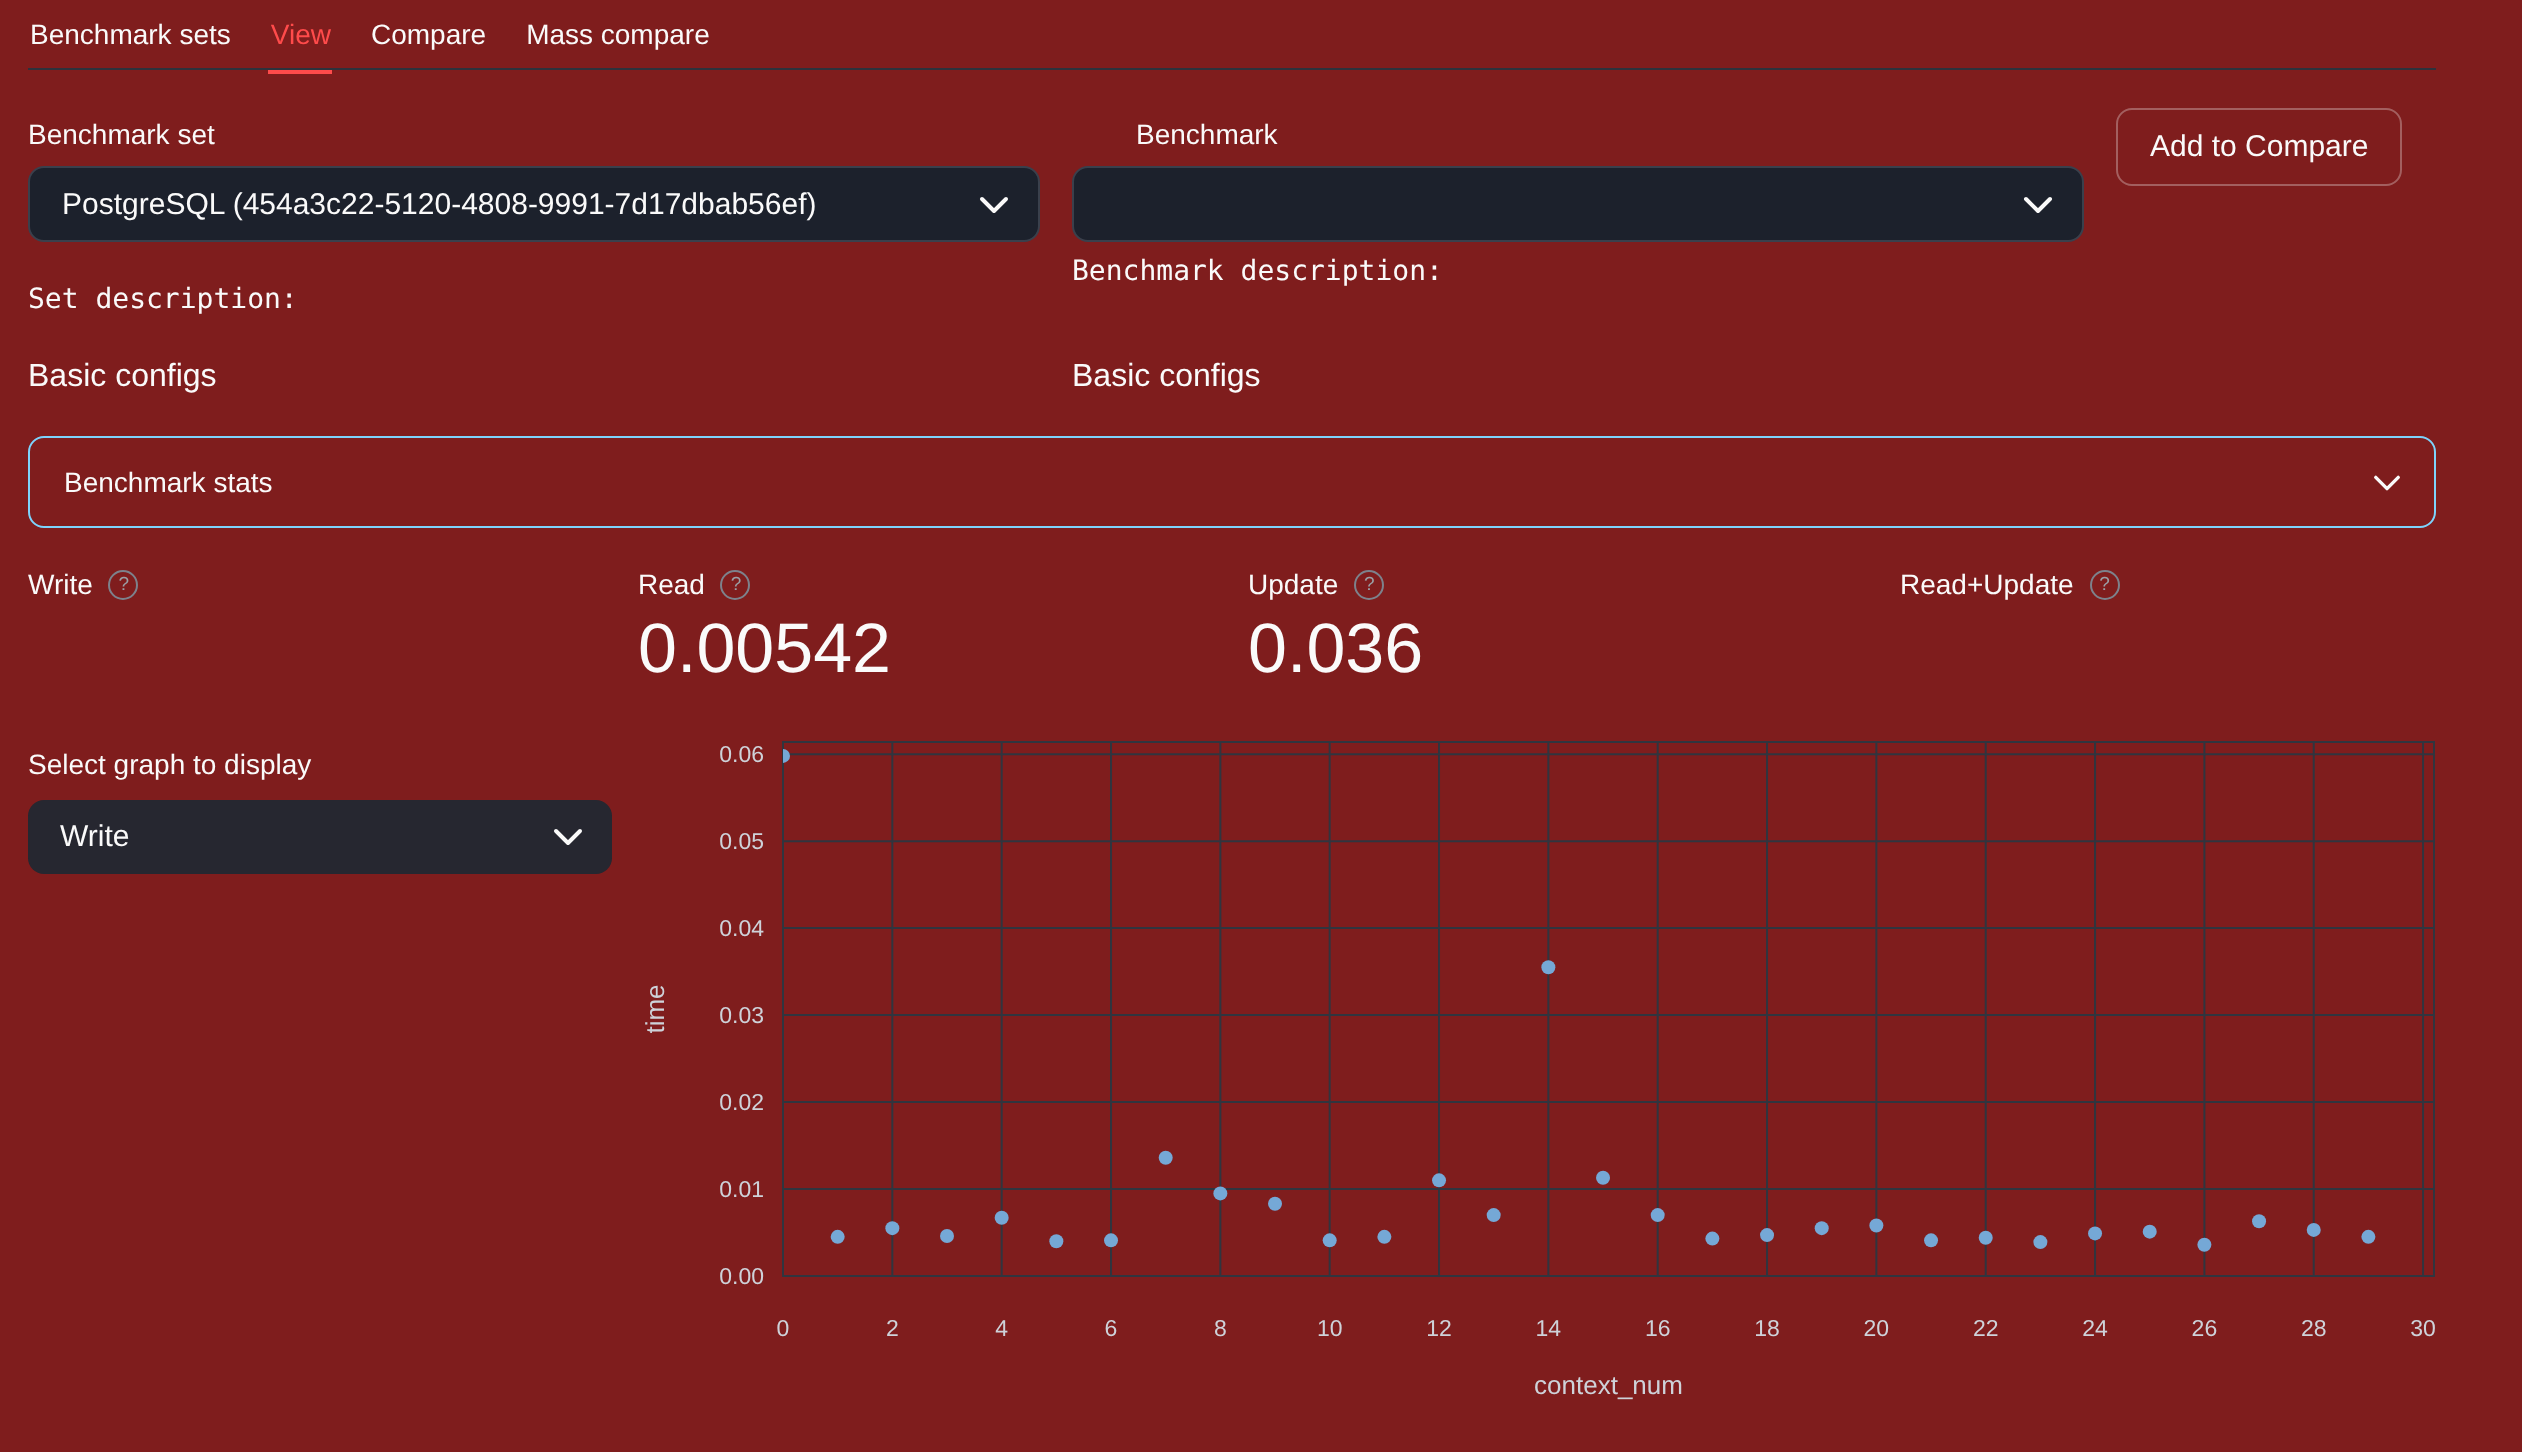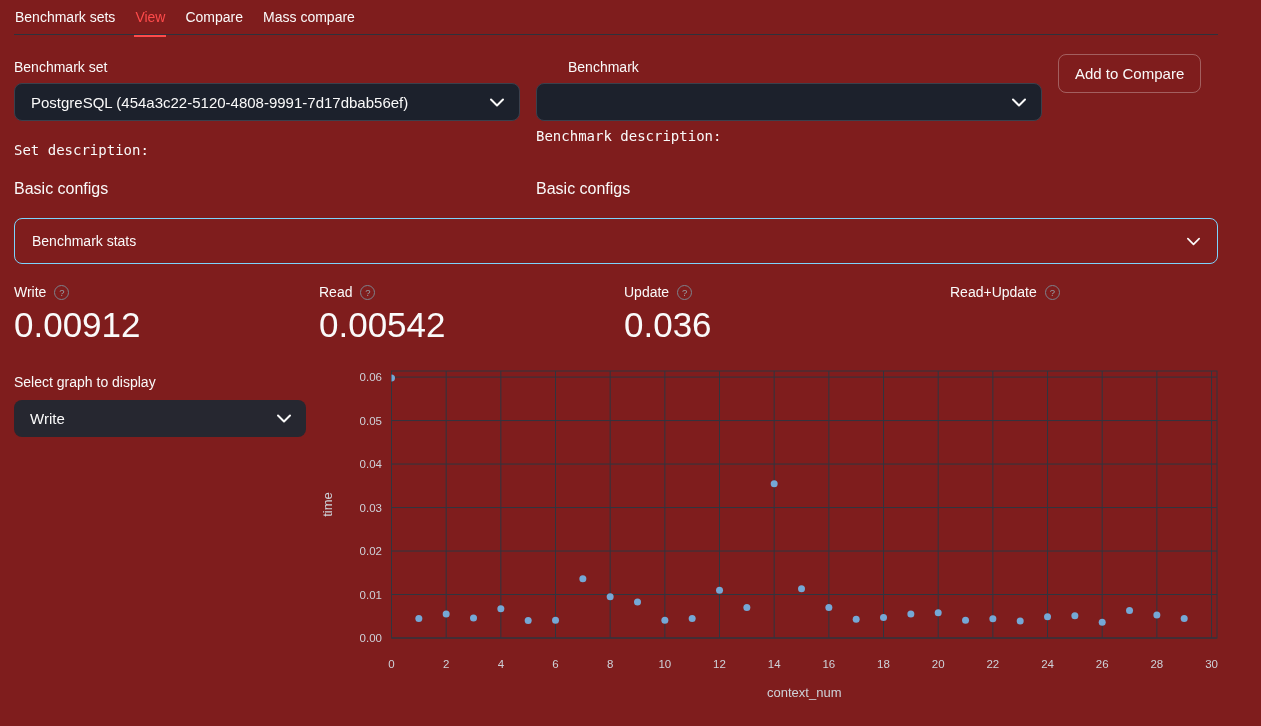--- a/index.html
+++ b/index.html
@@ -100,21 +100,20 @@
           <path d="M2 1.5 L8 7.5 L14 1.5" stroke="#fafafa" stroke-width="1.8" fill="none" stroke-linecap="round" stroke-linejoin="round"></path>
         </svg>
     </span>
   </div>
 
   <div class="metric" style="left:14px;">
     <div class="metric-head">
       <span>Write</span>
       <span class="help-icon">?</span>
     </div>
-    <div class="metric-value">0.00912</div>
   </div>
   <div class="metric" style="left:319px;">
     <div class="metric-head">
       <span>Read</span>
       <span class="help-icon">?</span>
     </div>
     <div class="metric-value">0.00542</div>
   </div>
   <div class="metric" style="left:624px;">
     <div class="metric-head">

